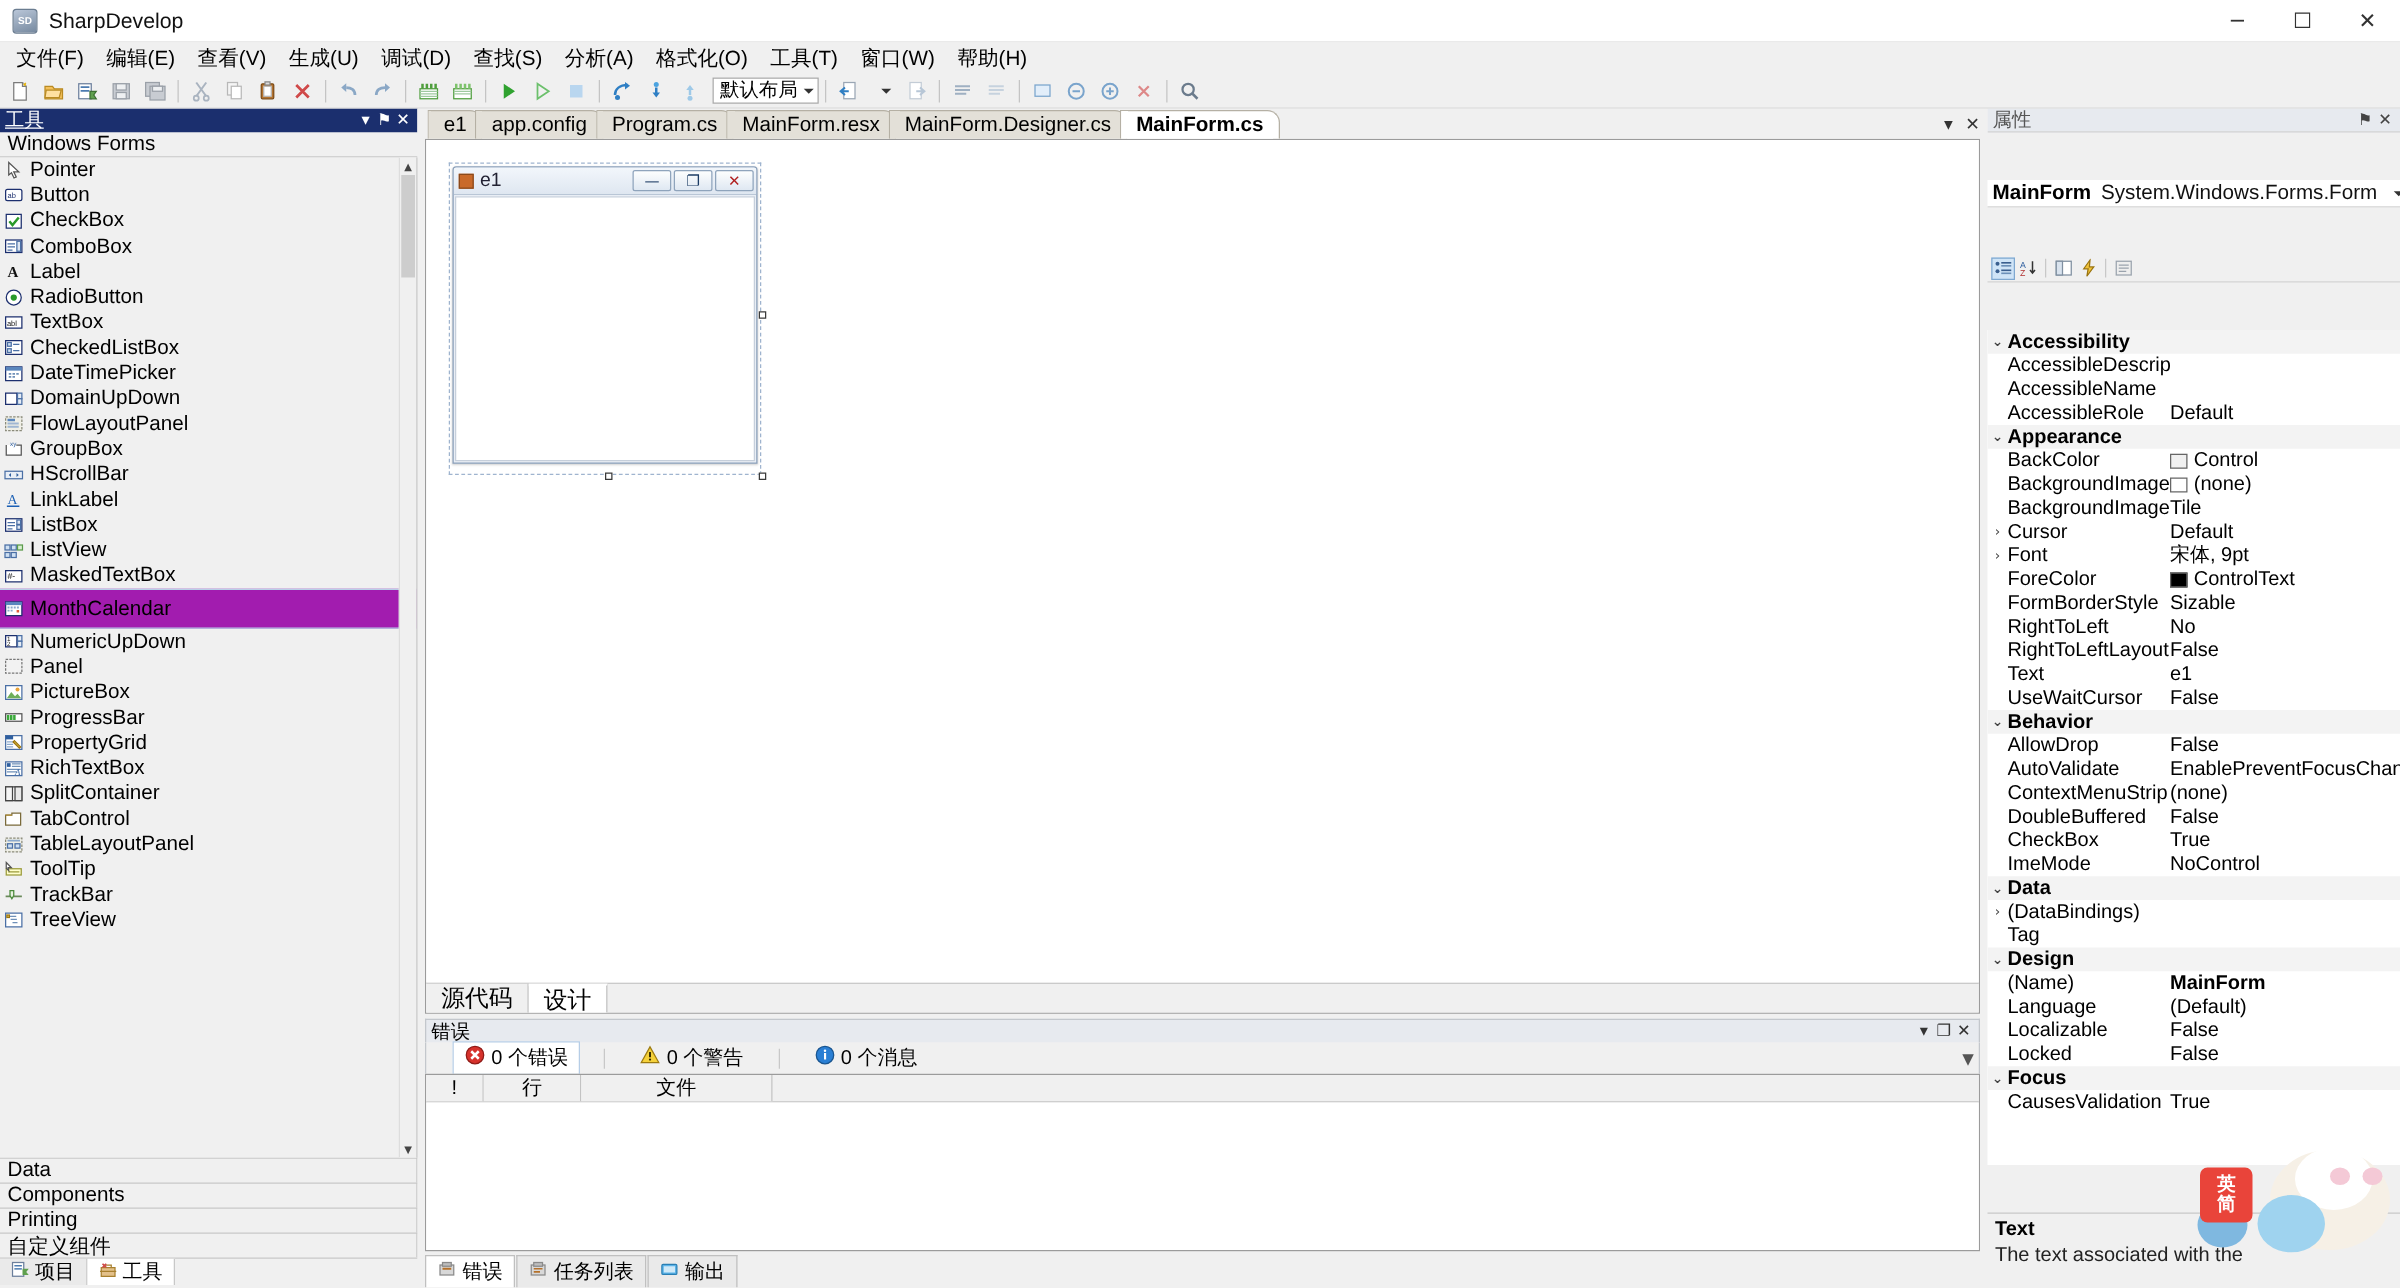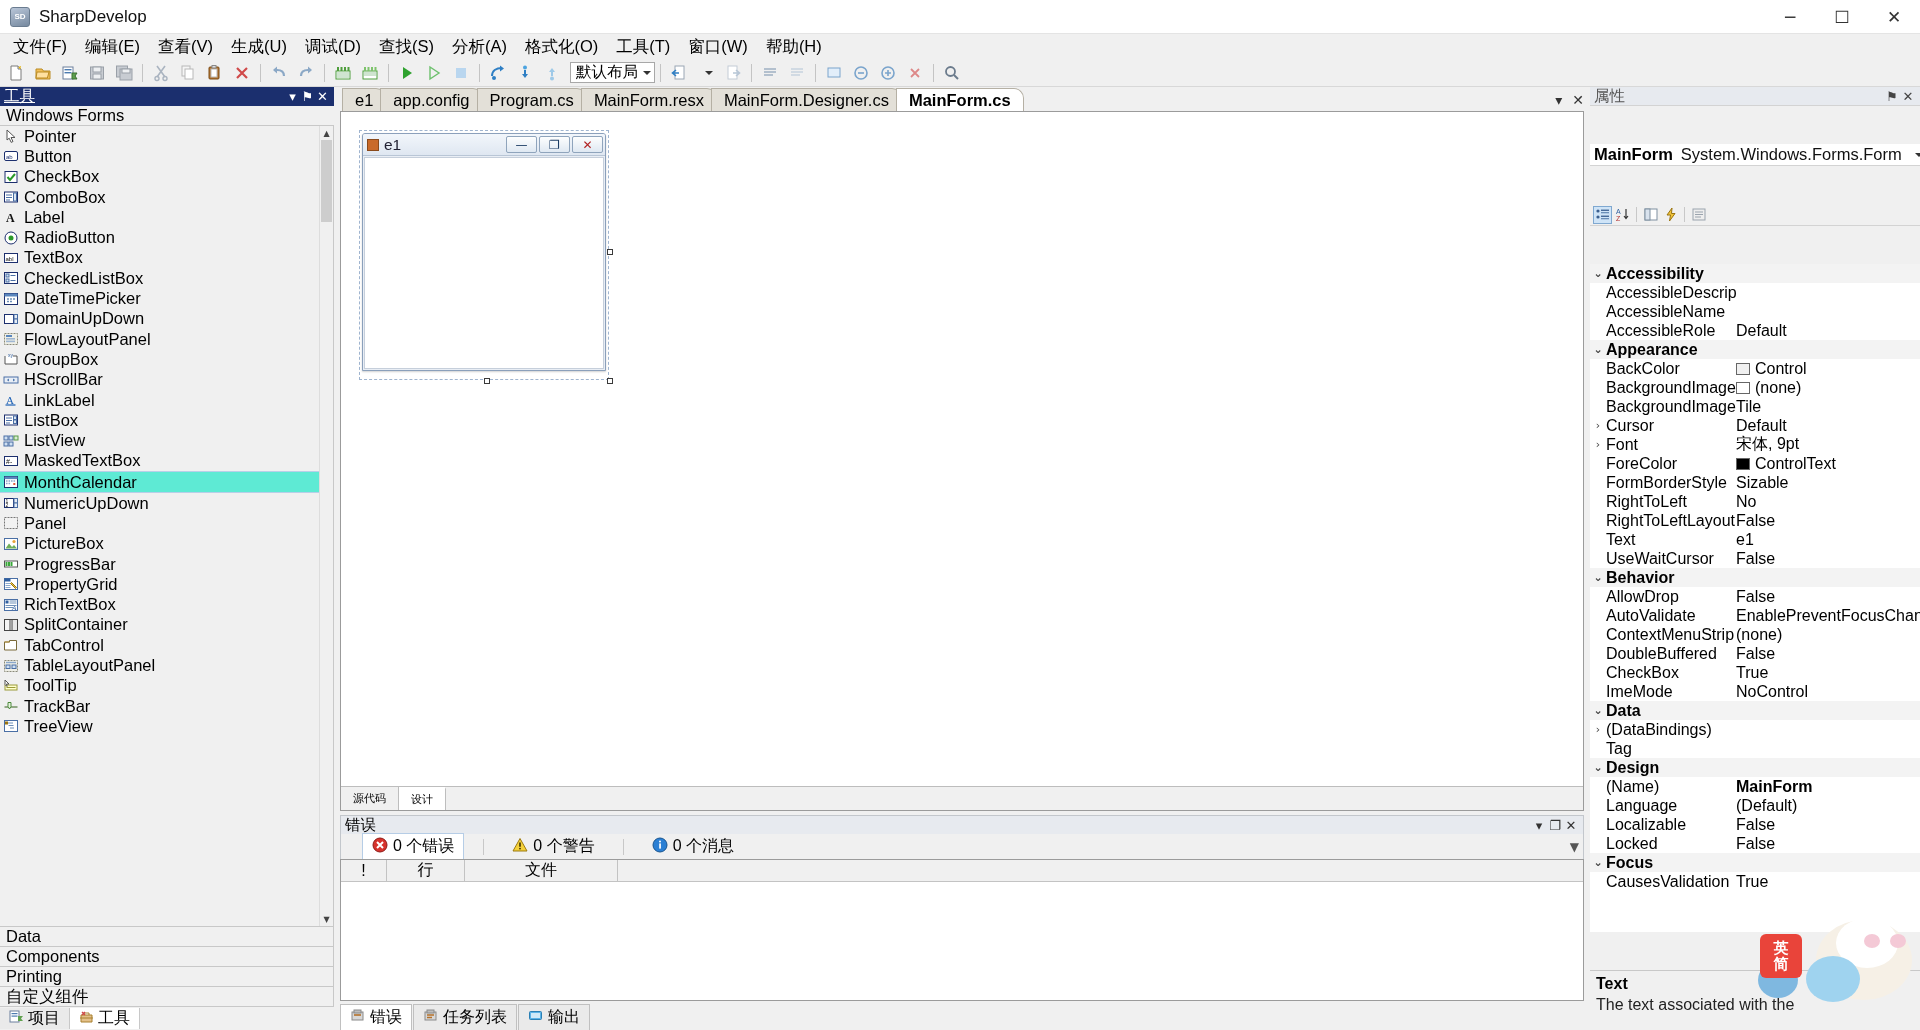--- a/index.html
+++ b/index.html
@@ -70,34 +70,34 @@
   .pane-title .pb{ width:15px;text-align:center;font-size:13px;color:#fff; font-family:"DejaVu Sans",sans-serif; }
   .tbx-cat{
     height:20px; display:flex; align-items:center; padding-left:6px;
     font-size:16.5px; background:#f0f0f0; border-bottom:1px solid #c8c8c8; flex:0 0 20px;
   }
   .tbx-list{ flex:1; overflow:hidden; position:relative; background:#f0f0f0; border-right:1px solid #c8c8c8; }
   .tbx-scroll{ position:absolute; inset:0; overflow:hidden; }
   .tbx-item{
     height:20.3px; display:flex; align-items:center; padding-left:3px; gap:5px; font-size:16.5px;
   }
-  .tbx-item.hover{ background:#5eead4; border-top:1px solid #b8cfe8; border-bottom:1px solid #b8cfe8; height:22px;}
+  .tbx-item.hover{ background:#a21caf; border-top:1px solid #b8cfe8; border-bottom:1px solid #b8cfe8; height:32px;}
   .tbx-item .ic{ width:16px;height:16px;flex:0 0 16px; display:flex;align-items:center;justify-content:center; }
   .vscroll{
     position:absolute; right:0; top:0; bottom:0; width:14px; background:#f0f0f0; border-left:1px solid #ddd;
   }
   .vscroll .up,.vscroll .dn{ height:14px; display:flex;align-items:center;justify-content:center;font-size:8px;color:#444;background:#f0f0f0; font-family:"DejaVu Sans",sans-serif;}
   .vscroll .thumb{ position:absolute; top:14px; left:1px; width:11px; height:82px; background:#cdcdcd; }
   .tbx-foot{ flex:0 0 auto; }
   .tbx-cat2{
     height:20px; display:flex; align-items:center; padding-left:6px; font-size:16.5px;
     background:#f0f0f0; border-top:1px solid #c8c8c8; border-right:1px solid #c8c8c8;
   }
   .bottomtabs{
-    height:24px; flex:0 0 24px; display:flex; align-items:center; background:#f0f0f0;
+    height:24px; flex:0 0 24px; display:flex; align-items:flex-start; background:#f0f0f0;
     border-top:1px solid #c8c8c8; gap:0;
   }
   .btab{
     display:flex; align-items:center; gap:4px; padding:0 9px; font-size:16px;
     border-right:1px solid #c8c8c8; background:#eaeaea;
   }
   .btab.active{ background:#fff; }
 
   
   .centerpane{ flex:1; display:flex; flex-direction:column; min-width:0; background:#f0f0f0; }
@@ -146,21 +146,21 @@
   }
   .capbtn.x{ color:#b02020; font-weight:bold; }
   .form-body{ position:absolute; inset:22px 0 0 0; background:#fff; margin:1px; border:1px solid #c6cfdb; }
   .hnd{ position:absolute; width:6px;height:6px; background:#fff; border:1px solid #3a3a3a; }
 
   .designer-tabs{
     height:24px; flex:0 0 24px; display:flex; align-items:stretch;
     background:#f0f0f0; border-top:1px solid #bdbdbd;
   }
   .dtab{
-    display:flex;align-items:center; padding:0 12px; font-size:11px;
+    display:flex;align-items:center; padding:0 12px; font-size:19px;
     border-right:1px solid #bdbdbd; background:#f0f0f0;
   }
   .dtab.active{ background:#fff; border-top:2px solid #fff; }
 
   
   .errpane{
     height:186px; flex:0 0 186px; margin:4px 6px 0 6px; display:flex; flex-direction:column;
     background:#f0f0f0;
   }
   .errhdr{

